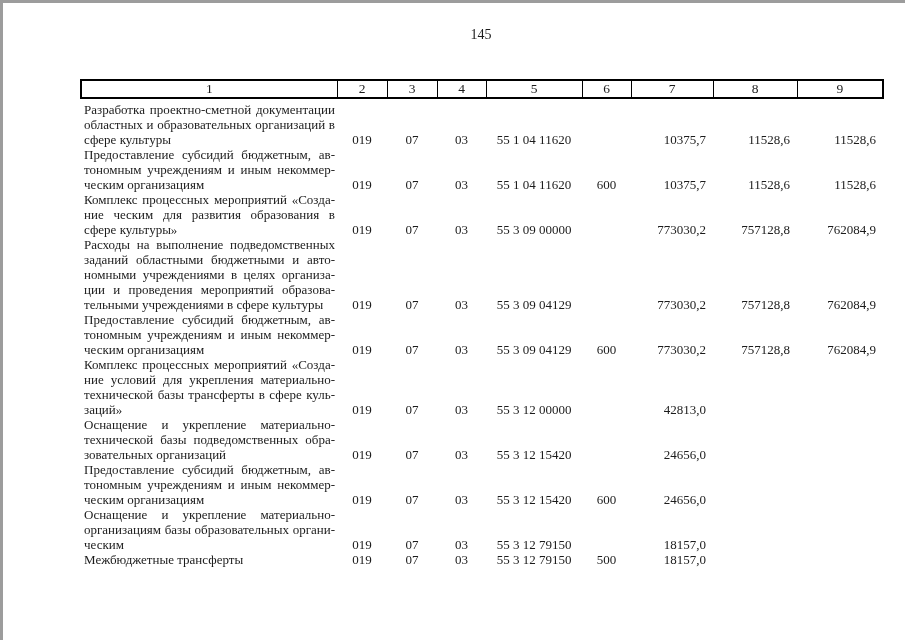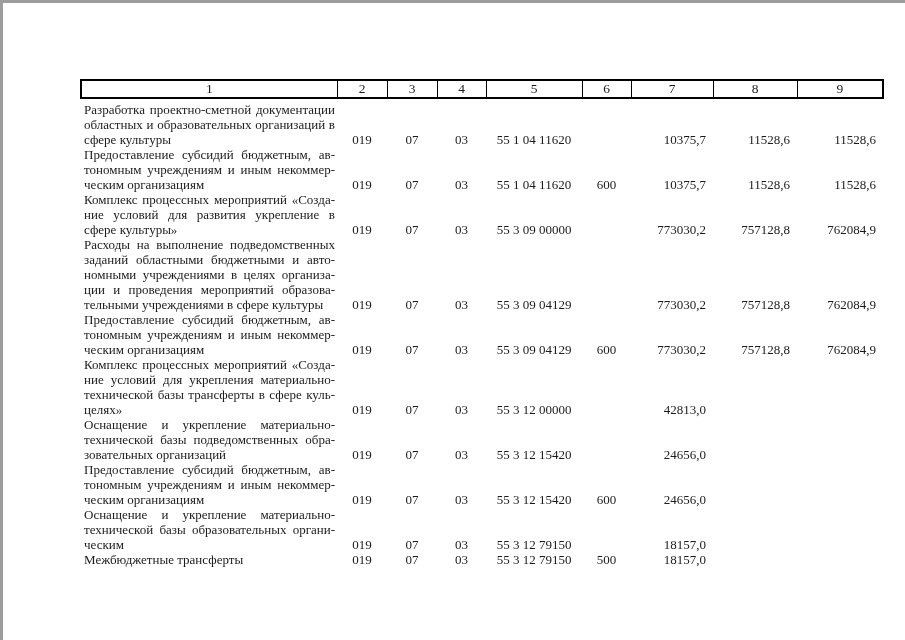--- a/index.html
+++ b/index.html
@@ -49,20 +49,21 @@
     white-space:nowrap;
   }
   .ln.last{text-align:right;text-align-last:left;}
   .num-c{text-align:center;}
   .num-r{text-align:right;padding-right:7px;margin-top:43px;}
 </style>
 </head>
 <body>
 
 <div class="page">
+  <div class="pagenum">145</div>
   <table class="budget">
     <colgroup id="cols">
         <col style="width: 256px;">
         <col style="width: 50px;">
         <col style="width: 50px;">
         <col style="width: 49px;">
         <col style="width: 96px;">
         <col style="width: 49px;">
         <col style="width: 82px;">
         <col style="width: 84px;">
@@ -108,21 +109,21 @@
           <td class="num-c">03</td>
           <td class="num-c">55 1 04 11620</td>
           <td class="num-c">600</td>
           <td class="num-r">10375,7</td>
           <td class="num-r">11528,6</td>
           <td class="num-r">11528,6</td>
         </tr>
         <tr>
           <td class="name-cell">
             <div class="ln">Комплекс процессных мероприятий «Созда-</div>
-            <div class="ln">ние условий для развития укрепление в</div>
+            <div class="ln">ние ческим для развития образования в</div>
             <div class="ln last">сфере культуры»</div>
           </td>
           <td class="num-c">019</td>
           <td class="num-c">07</td>
           <td class="num-c">03</td>
           <td class="num-c">55 3 09 00000</td>
           <td class="num-c"></td>
           <td class="num-r">773030,2</td>
           <td class="num-r">757128,8</td>
           <td class="num-r">762084,9</td>
@@ -157,21 +158,21 @@
           <td class="num-c">600</td>
           <td class="num-r">773030,2</td>
           <td class="num-r">757128,8</td>
           <td class="num-r">762084,9</td>
         </tr>
         <tr>
           <td class="name-cell">
             <div class="ln">Комплекс процессных мероприятий «Созда-</div>
             <div class="ln">ние условий для укрепления материально-</div>
             <div class="ln">технической базы трансферты в сфере куль-</div>
-            <div class="ln last">целях»</div>
+            <div class="ln last">заций»</div>
           </td>
           <td class="num-c">019</td>
           <td class="num-c">07</td>
           <td class="num-c">03</td>
           <td class="num-c">55 3 12 00000</td>
           <td class="num-c"></td>
           <td class="num-r">42813,0</td>
           <td class="num-r"></td>
           <td class="num-r"></td>
         </tr>
@@ -201,21 +202,21 @@
           <td class="num-c">03</td>
           <td class="num-c">55 3 12 15420</td>
           <td class="num-c">600</td>
           <td class="num-r">24656,0</td>
           <td class="num-r"></td>
           <td class="num-r"></td>
         </tr>
         <tr>
           <td class="name-cell">
             <div class="ln">Оснащение и укрепление материально-</div>
-            <div class="ln">технической базы образовательных органи-</div>
+            <div class="ln">организациям базы образовательных органи-</div>
             <div class="ln last">ческим</div>
           </td>
           <td class="num-c">019</td>
           <td class="num-c">07</td>
           <td class="num-c">03</td>
           <td class="num-c">55 3 12 79150</td>
           <td class="num-c"></td>
           <td class="num-r">18157,0</td>
           <td class="num-r"></td>
           <td class="num-r"></td>

